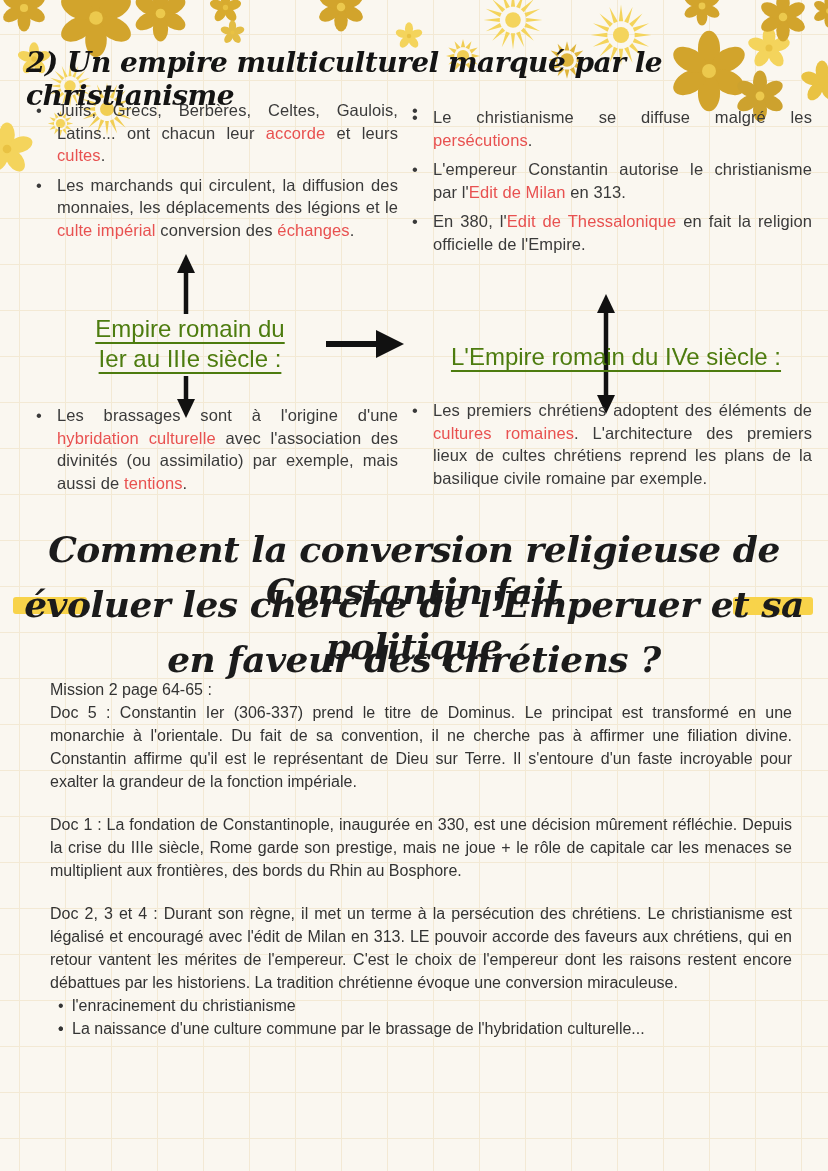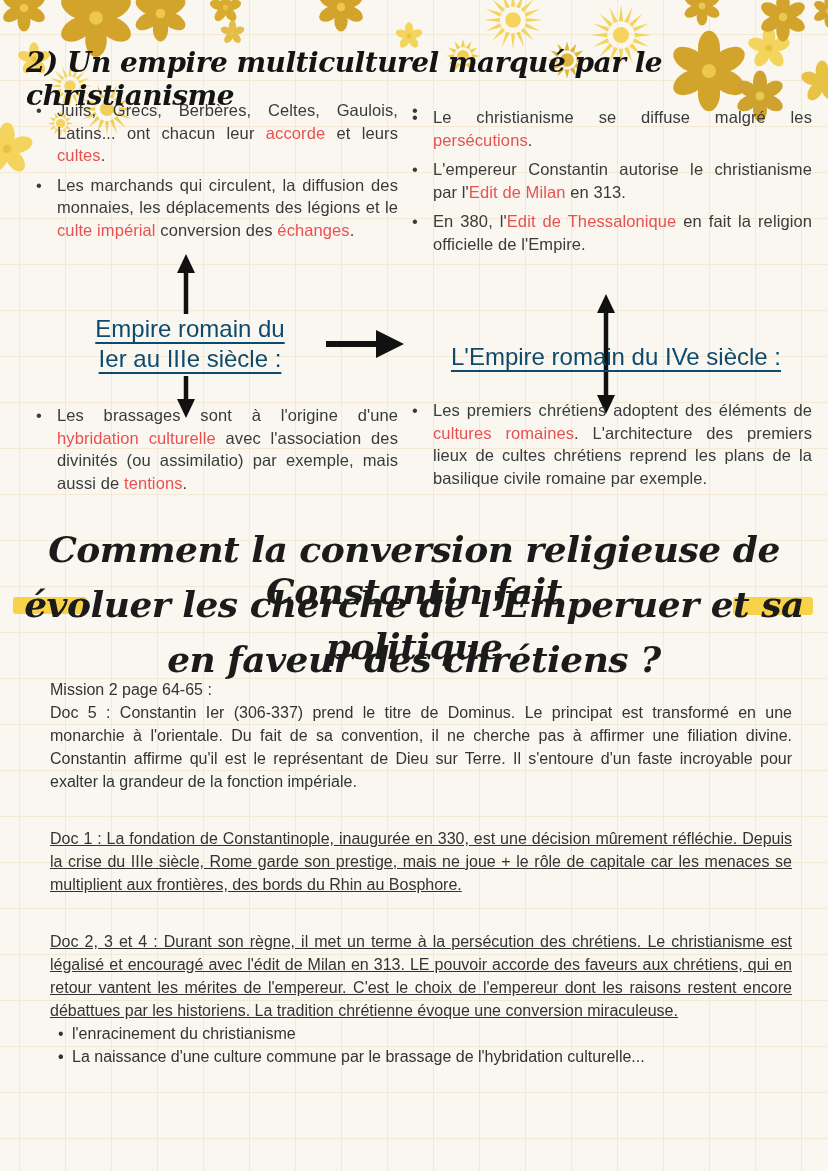--- a/index.html
+++ b/index.html
@@ -37,21 +37,21 @@
     margin-bottom:7px;
     font-size:16.5px;
     line-height:22.5px;
     text-align:justify;
     letter-spacing:0.1px;
   }
   .blist li .dot { position:absolute; left:6px; top:0; }
   .accent { color:#e85150; }
 
   .mid-heading {
-    color:#0c4a6e;
+    color:#4d7c0f;
     font-size:24px;
     font-weight:500;
     text-align:center;
     line-height:30px;
     text-decoration:underline;
     text-underline-offset:5px;
     text-decoration-thickness:2px;
     z-index:3;
   }
 
@@ -74,21 +74,21 @@
   }
 
   .notes {
     left:50px; top:678px; width:742px;
     font-size:16px; line-height:23px;
     color:#333333;
     z-index:2;
   }
   .notes p { margin:0; }
   .notes .just { text-align:justify; }
-  .notes .gap { margin-top:34px;text-decoration:underline; }
+  .notes .gap { margin-top:20px; }
   .c-list { list-style:none; margin-top:1px; }
   .c-list li { position:relative; padding-left:22px; line-height:22.5px; }
   .c-list li .dot { position:absolute; left:8px; top:0; }
 </style>
 </head>
 <body>
 
 <svg width="0" height="0" style="position:absolute">
   <defs>
     <symbol id="f6" viewBox="0 0 100 100">

